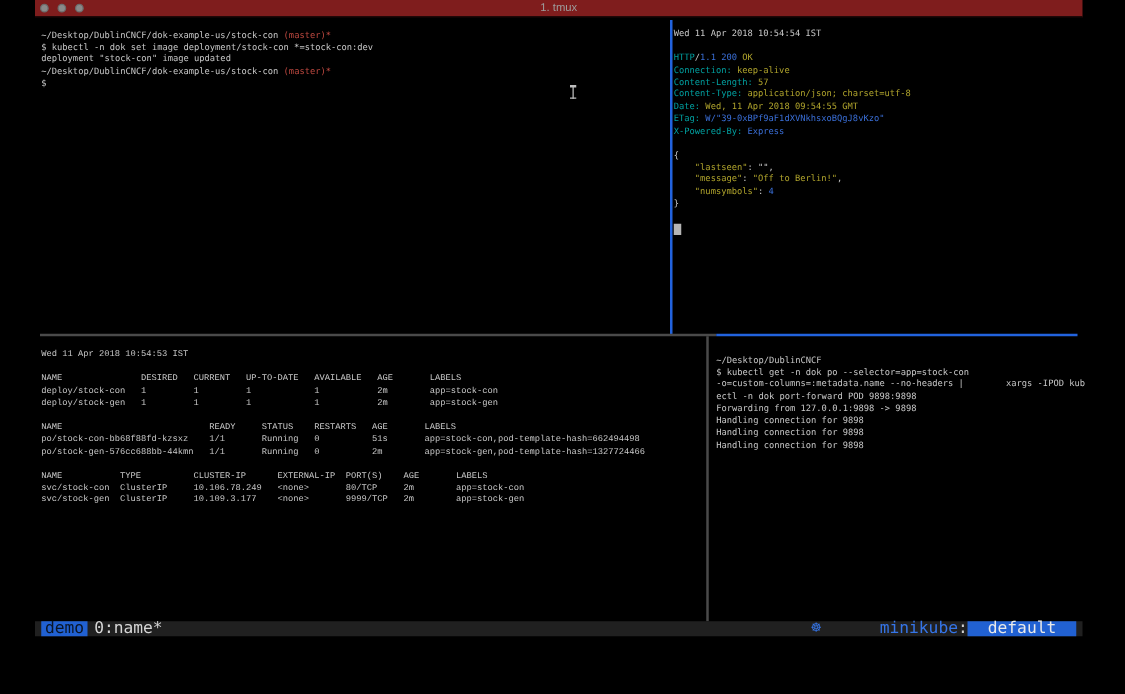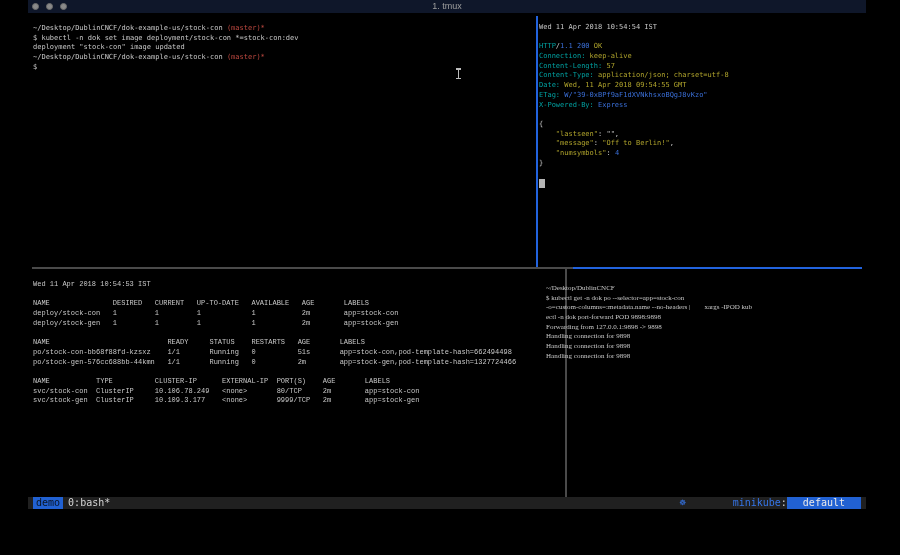--- a/index.html
+++ b/index.html
@@ -3,53 +3,53 @@
 <meta charset="utf-8">
 <style>
   html,body { margin:0; padding:0; background:#000; }
   .screen {
     position:relative; width:900px; height:555px; background:#000; overflow:hidden;
     font-family:"DejaVu Sans Mono", monospace;
   }
   .window { position:absolute; left:28px; top:0; width:838px; height:509px; background:#000; }
 
   
-  .titlebar { position:absolute; left:0; top:0; width:100%; height:14px; background:#0f172a; border-bottom:1px solid #000; box-sizing:border-box; }
+  .titlebar { position:absolute; left:0; top:0; width:100%; height:14px; background:#7f1d1d; border-bottom:1px solid #000; box-sizing:border-box; }
   .lights { position:absolute; left:4px; top:3px; display:flex; gap:7px; }
   .light { width:7px; height:7px; border-radius:50%; background:#8a8a8a; border:0.5px solid #6c6c6c; box-sizing:border-box; }
   .title { width:100%; text-align:center; color:#9e9e9e; font:9px/13px "Liberation Sans", sans-serif; }
 
   
   .terminal { position:absolute; left:0; top:14px; width:838px; height:348px; background:#000; }
   .pane { position:absolute; font-size:7px; line-height:9.7px; color:#c8c8c8; }
   .tline { white-space:pre; height:9.7px; }
   #pane-tl { left:5px;  top:3px;   width:500px; }
   #pane-tr { left:511px; top:2px;  width:324px; }
   #pane-bl { left:5px;  top:259px; width:532px;font-family:Liberation Mono, monospace; }
-  #pane-br { left:518px; top:263px; width:291px;font-family:Liberation Serif, serif; }
+  #pane-br { left:545px; top:263px; width:291px; }
 
   .divider { position:absolute; }
   #div-v-top  { left:508px; top:2px;   width:2px;  height:252px; background:#2263de; }
   #div-h-gray { left:4px;   top:253px; width:541px; height:1.5px; background:#4a4a4a; }
   #div-h-blue { left:545px; top:252.5px; width:289px; height:2px; background:#2263de; }
   #div-v-bot  { left:537px; top:255px; width:1.5px; height:228px; background:#4a4a4a; }
 
   
   .c-w      { color:#c8c8c8; }
   .c-red    { color:#bf4940; }
   .c-cyan   { color:#00a0a0;text-align:right; }
   .c-yellow { color:#b0a42c; }
   .c-blue   { color:#3a6fd8; }
   .c-cursor { display:inline-block; width:5.5px; height:8.5px; background:#b5b5b5; vertical-align:bottom; }
 
   
   .statusbar {
     position:absolute; left:0; top:497px; width:838px; height:12px; background:#202020;
     display:flex; align-items:center; justify-content:space-between;
-    padding:0 5px; box-sizing:border-box; font-size:10px; line-height:12px;
+    padding:0 5px; box-sizing:border-box; font-size:13px; line-height:12px;
   }
   .sb-left, .sb-right { display:flex; align-items:center; }
   .sb-session { background:#2161d2; color:#0a1526; padding:0 3px; margin-right:5px; }
   .sb-window  { color:#d6d6d6; }
   .sb-kube-icon { color:#3575e8; margin-right:3px; }
   .sb-context { color:#3575e8;margin-left:44px; }
   .sb-colon   { color:#d0d0d0; }
   .sb-namespace { background:#2161d2; color:#e9e9e9; padding:0 16px; }
 
   
@@ -81,21 +81,21 @@
       <div class="divider" id="div-h-gray"></div>
       <div class="divider" id="div-h-blue"></div>
       <pre class="pane" id="pane-bl"><div class="tline"><span class="c-w">Wed 11 Apr 2018 10:54:53 IST</span></div><div class="tline">&nbsp;</div><div class="tline"><span class="c-w">NAME               DESIRED   CURRENT   UP-TO-DATE   AVAILABLE   AGE       LABELS</span></div><div class="tline"><span class="c-w">deploy/stock-con   1         1         1            1           2m        app=stock-con</span></div><div class="tline"><span class="c-w">deploy/stock-gen   1         1         1            1           2m        app=stock-gen</span></div><div class="tline">&nbsp;</div><div class="tline"><span class="c-w">NAME                            READY     STATUS    RESTARTS   AGE       LABELS</span></div><div class="tline"><span class="c-w">po/stock-con-bb68f88fd-kzsxz    1/1       Running   0          51s       app=stock-con,pod-template-hash=662494498</span></div><div class="tline"><span class="c-w">po/stock-gen-576cc688bb-44kmn   1/1       Running   0          2m        app=stock-gen,pod-template-hash=1327724466</span></div><div class="tline">&nbsp;</div><div class="tline"><span class="c-w">NAME           TYPE          CLUSTER-IP      EXTERNAL-IP  PORT(S)    AGE       LABELS</span></div><div class="tline"><span class="c-w">svc/stock-con  ClusterIP     10.106.78.249   &lt;none&gt;       80/TCP     2m        app=stock-con</span></div><div class="tline"><span class="c-w">svc/stock-gen  ClusterIP     10.109.3.177    &lt;none&gt;       9999/TCP   2m        app=stock-gen</span></div></pre>
       <div class="divider" id="div-v-bot"></div>
       <pre class="pane" id="pane-br"><div class="tline"><span class="c-w">~/Desktop/DublinCNCF</span></div><div class="tline"><span class="c-w">$ kubectl get -n dok po --selector=app=stock-con</span></div><div class="tline"><span class="c-w">-o=custom-columns=:metadata.name --no-headers |        xargs -IPOD kub</span></div><div class="tline"><span class="c-w">ectl -n dok port-forward POD 9898:9898</span></div><div class="tline"><span class="c-w">Forwarding from 127.0.0.1:9898 -&gt; 9898</span></div><div class="tline"><span class="c-w">Handling connection for 9898</span></div><div class="tline"><span class="c-w">Handling connection for 9898</span></div><div class="tline"><span class="c-w">Handling connection for 9898</span></div></pre>
     </div>
 
     <div class="statusbar">
       <div class="sb-left">
         <span class="sb-session">demo</span>
-        <span class="sb-window">0:bash*</span>
+        <span class="sb-window">0:name*</span>
       </div>
       <div class="sb-right">
         <span class="sb-kube-icon">☸</span>
         <span class="sb-context">minikube</span>
         <span class="sb-colon">:</span>
         <span class="sb-namespace">default</span>
       </div>
     </div>
 
   </div>

